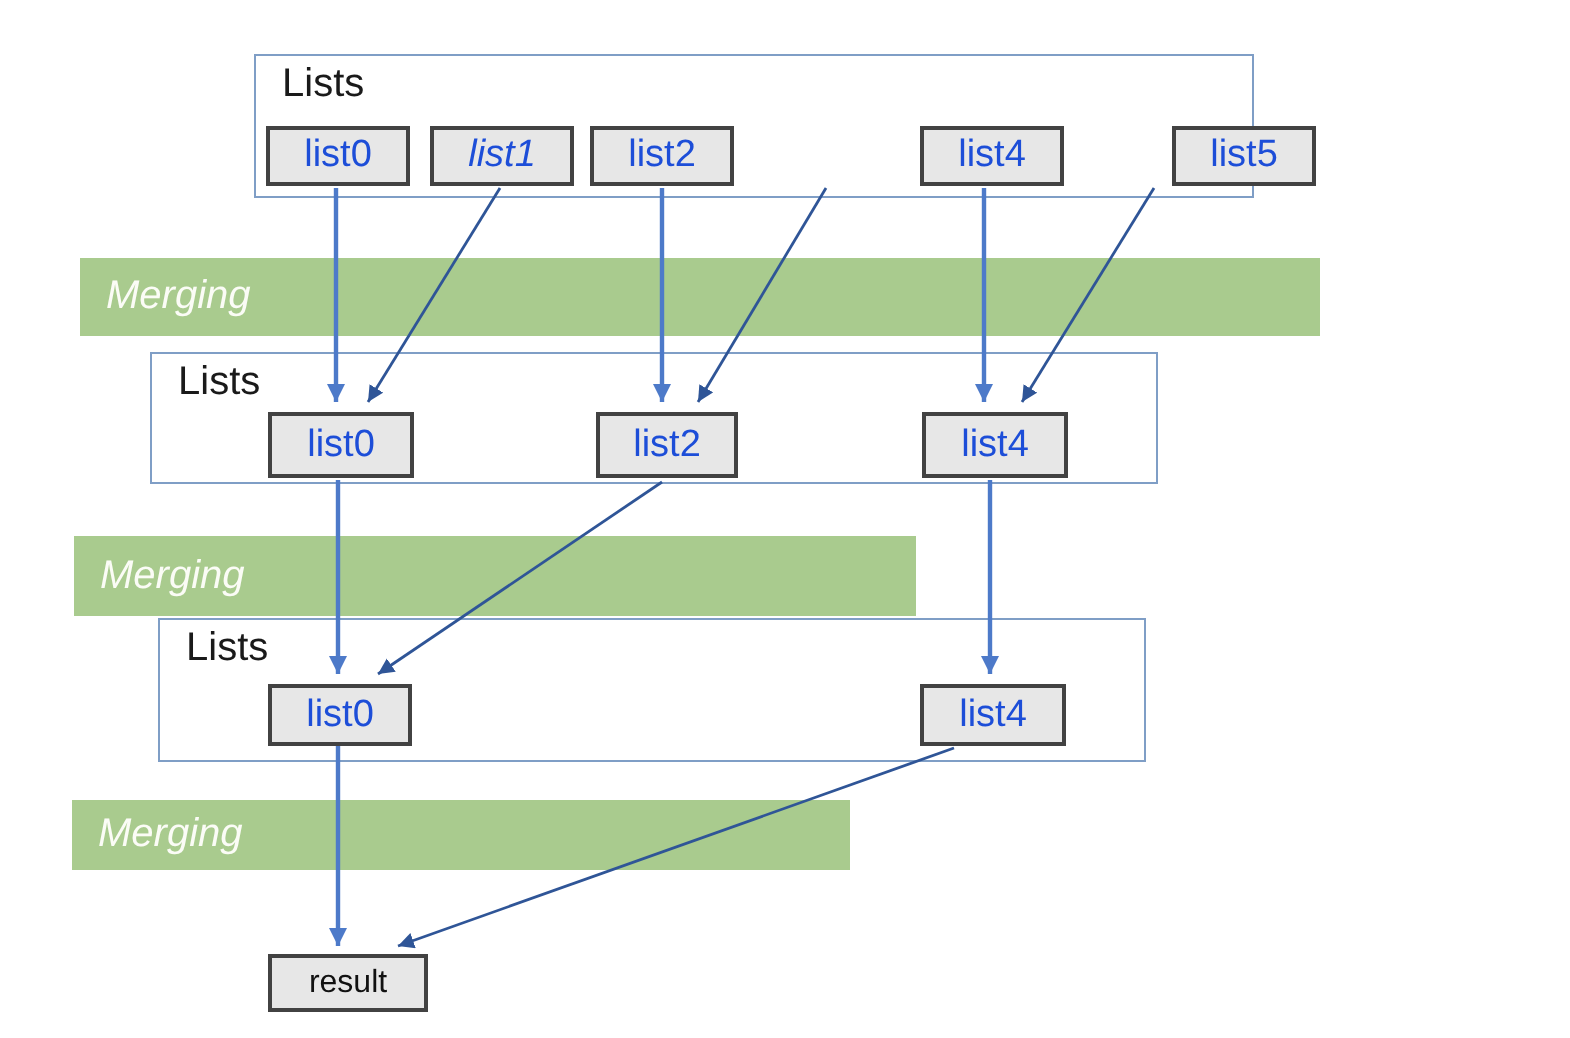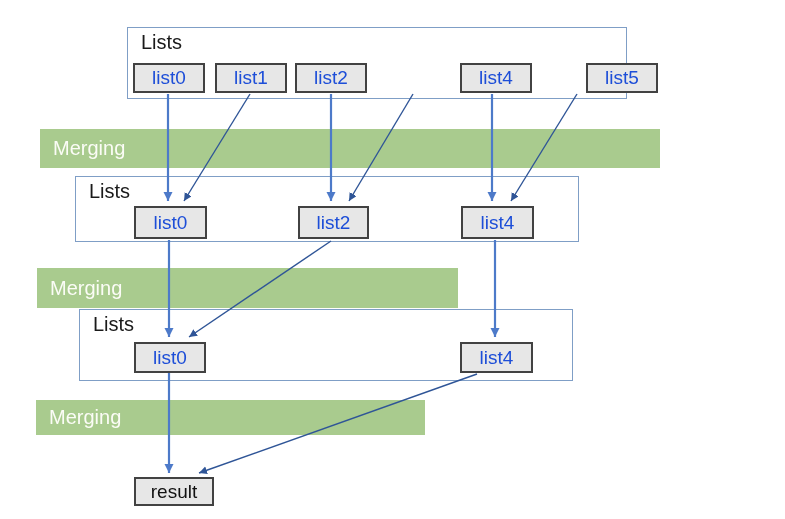--- a/index.html
+++ b/index.html
@@ -54,32 +54,33 @@
     background: #a9cb8e;
     z-index: 1;
     display: flex;
     align-items: center;
   }
 
   .merging-label {
     color: #fbfcf6;
     font-size: 20px;
     padding-left: 13px;
+    font-style: italic;
   }
 
   .result-box {
     position: absolute;
     left: 134px; top: 477px;
     width: 80px; height: 29px;
     background: #e7e7e7;
     border: 2px solid #424242;
     display: flex;
     align-items: center;
     justify-content: center;
-    font-size: 19px;
+    font-size: 16px;
     color: #111111;
     z-index: 3;
     box-sizing: border-box;
   }
 
   .watermark {
     position: absolute;
     left: 546px;
     top: 488px;
     font-size: 14px;
@@ -114,21 +115,21 @@
     <line x1="331" y1="241" x2="189" y2="337" stroke="#2f5597" stroke-width="1.4" marker-end="url(#ah-dark)"></line>
     <line x1="495" y1="240" x2="495" y2="337" stroke="#4d7ac9" stroke-width="2.2" marker-end="url(#ah-light)"></line>
 
     <line x1="169" y1="373" x2="169" y2="473" stroke="#4d7ac9" stroke-width="2.2" marker-end="url(#ah-light)"></line>
     <line x1="477" y1="374" x2="199" y2="473" stroke="#2f5597" stroke-width="1.4" marker-end="url(#ah-dark)"></line>
   </svg>
 
   <div class="lists-container" style="left:127px; top:27px; width:498px; height:70px;">
     <div class="container-label">Lists</div>
     <div class="list-box" style="left:5px;   top:35px; width:72px; height:30px;">list0</div>
-    <div class="list-box" style="left:87px;  top:35px; width:72px; height:30px;">list1</div>
+    <div class="list-box" style="left:87px;  top:35px; width:72px; height:30px;font-style:italic;">list1</div>
     <div class="list-box" style="left:167px; top:35px; width:72px; height:30px;">list2</div>
     <div class="list-box" style="left:332px; top:35px; width:72px; height:30px;">list4</div>
     <div class="list-box" style="left:414px; top:35px; width:72px; height:30px;margin-left:44px;">list5</div>
   </div>
 
   <div class="merging-bar" style="left:40px; top:129px; width:620px; height:39px;">
     <span class="merging-label">Merging</span>
   </div>
 
   <div class="lists-container" style="left:75px; top:176px; width:502px; height:64px;">

